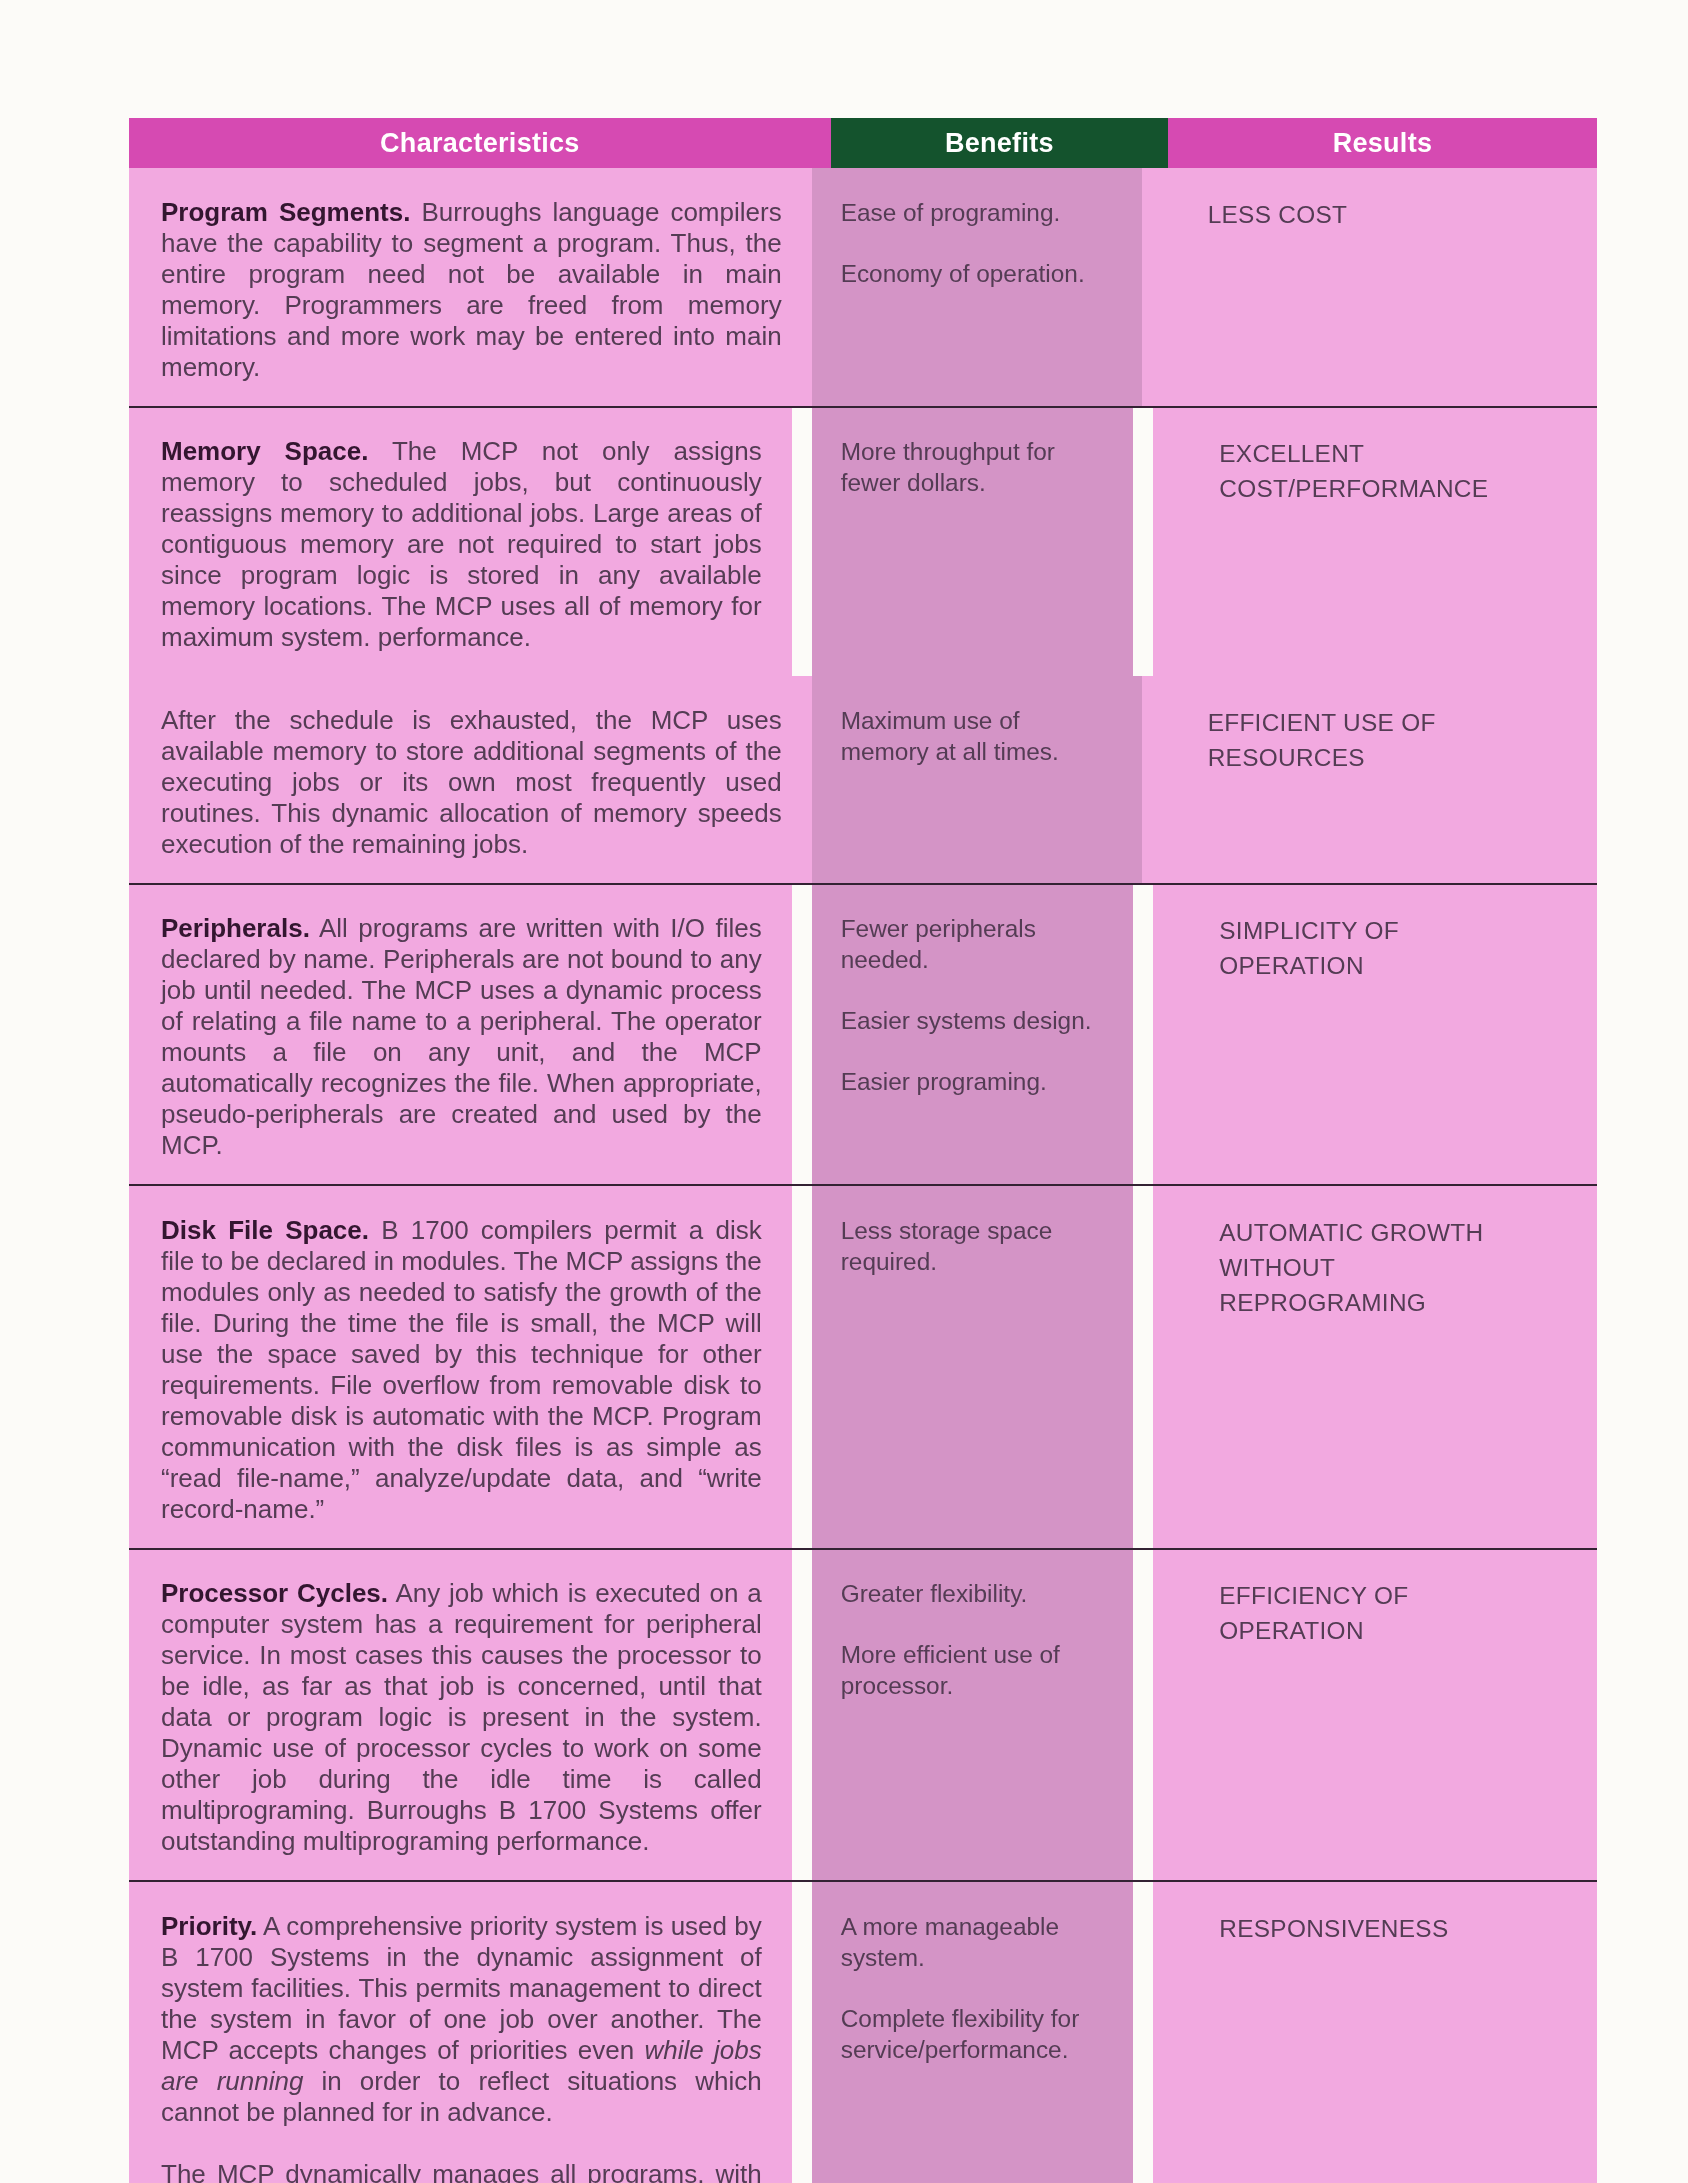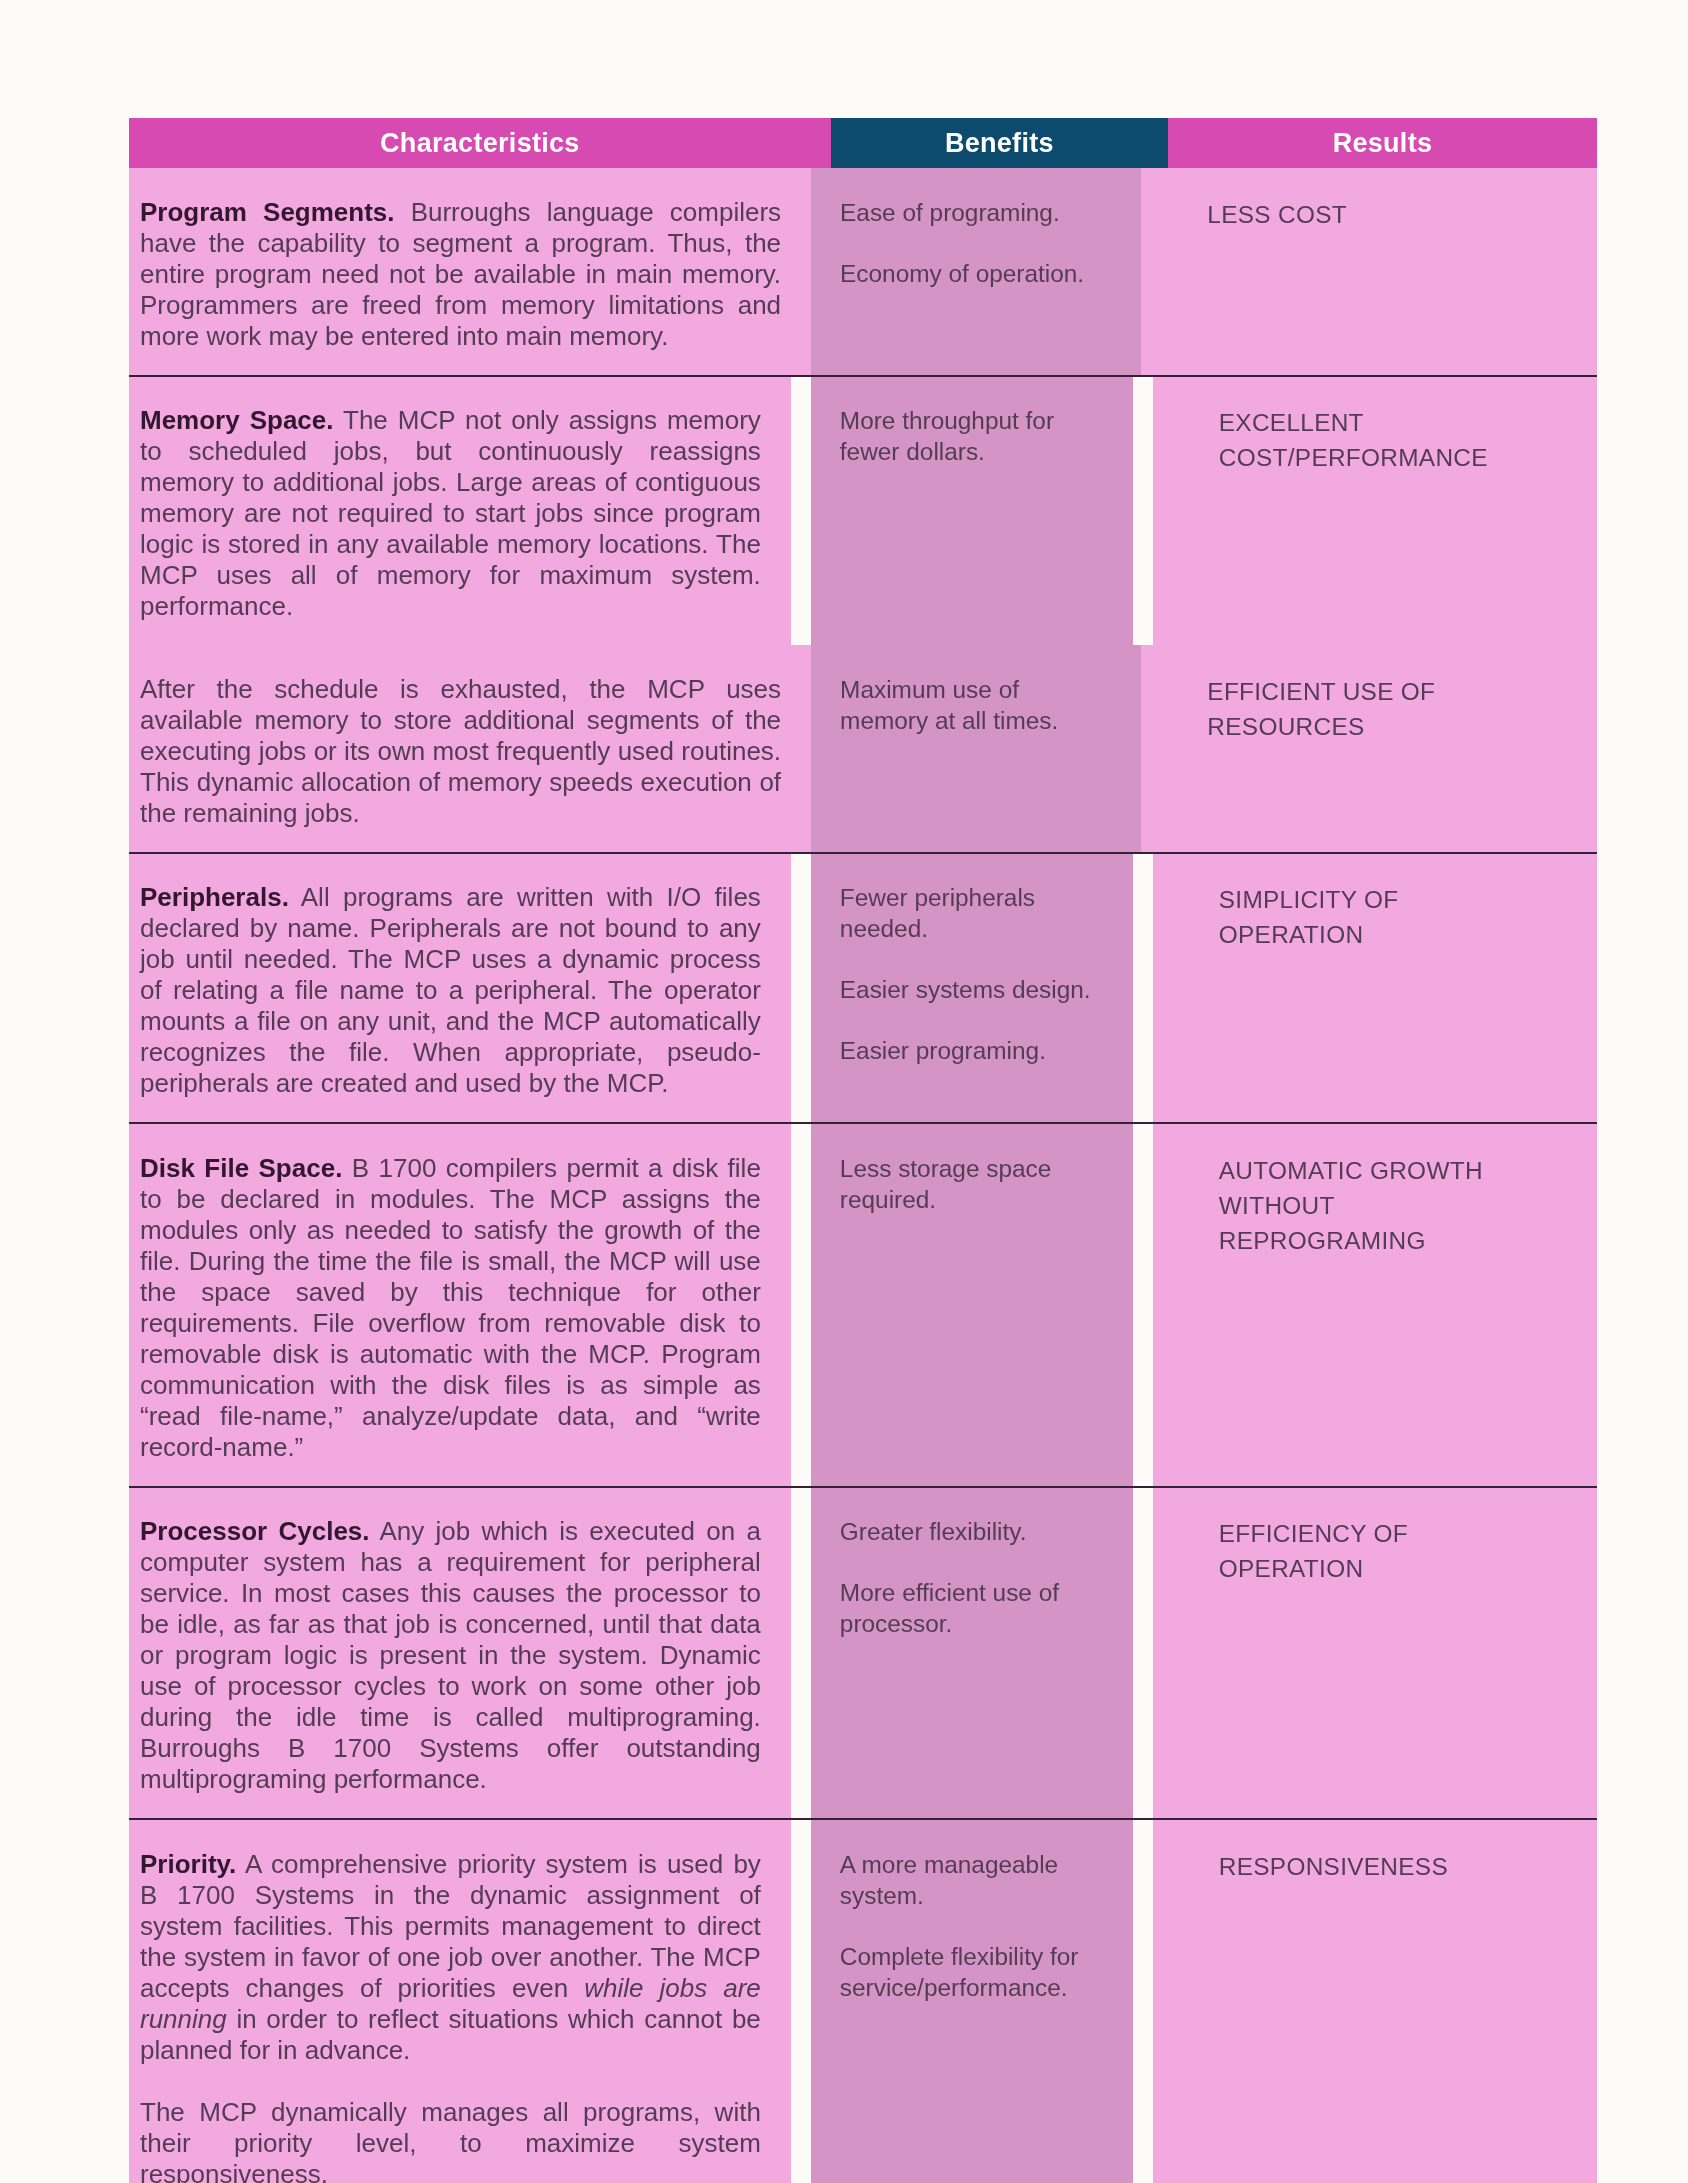--- a/index.html
+++ b/index.html
@@ -16,28 +16,28 @@
   
   .thead { display:flex; height:77px; }
   .th {
     display:flex; align-items:center; justify-content:center;
     color:#ffffff; font-weight:bold; font-size:27px; letter-spacing:0.3px;margin-top:27px;
   }
   .col1 { width:718px; }
   .col2 { width:345px;  }
   .col3 { width:439px;  }
   .th.col1 { background:#d64ab2; }
-  .th.col2 { background:#0c4a6e; }
+  .th.col2 { background:#14532d; }
   .th.col3 { background:#d64ab2; }
 
   
   .block { display:flex; align-items:stretch; }
   .block.divided { border-top:2.7px solid #332233;gap:20px; }
   .cell { box-sizing:border-box; padding-top:28.5px; padding-bottom:23px; }
-  .char-cell { width:718px; background:#f2a9e0; padding-left:11px;  padding-right:30px; }
+  .char-cell { width:718px; background:#f2a9e0; padding-left:32px;  padding-right:30px; }
   .ben-cell  { width:345px;  background:#d494c6; padding-left:29px;  padding-right:38px; }
   .res-cell  { width:476px;  background:#f2a9e0; padding-left:66px;  padding-right:27px; }
 
   .para {
     margin:0;
     font-size:26px; line-height:31px;
     color:#543c54;
     text-align:justify;
   }
   .para + .para { margin-top:31px; }

